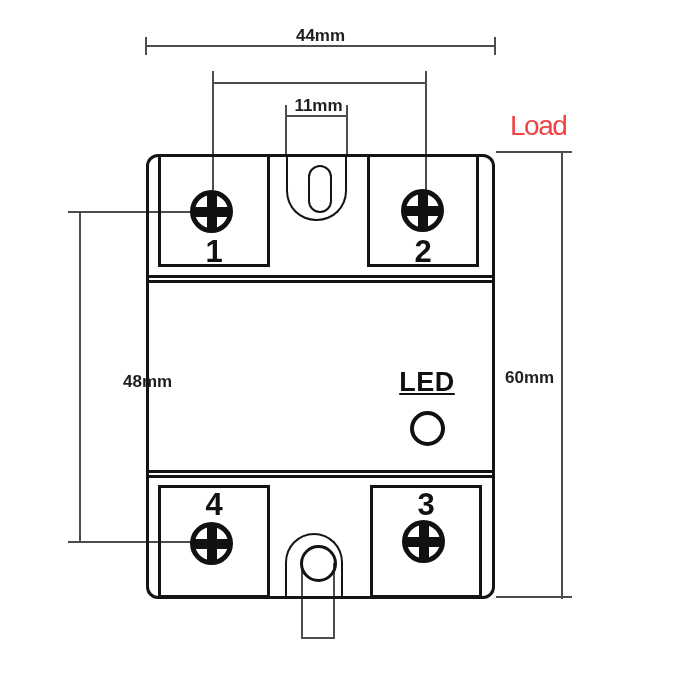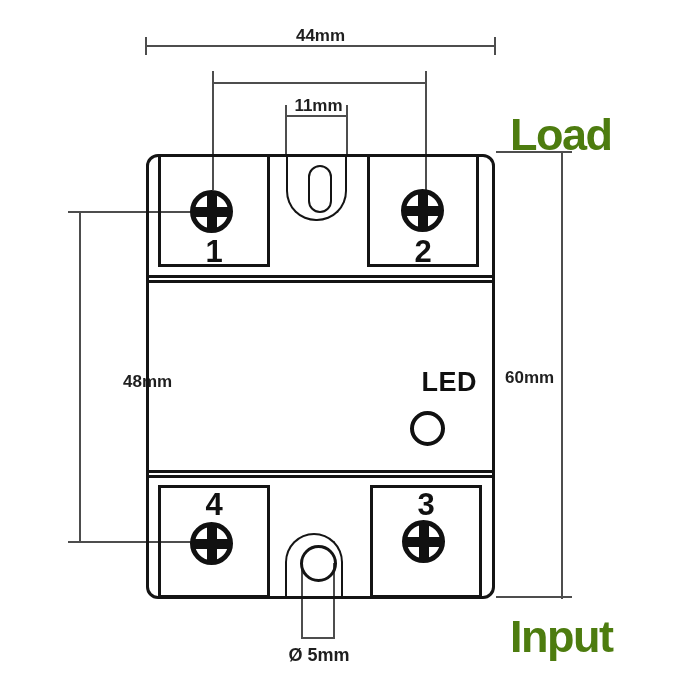--- a/index.html
+++ b/index.html
@@ -12,26 +12,26 @@
   
   .thick{position:absolute;background:#141414;}
   .box{position:absolute;border:3px solid #141414;box-sizing:border-box;background:transparent;}
   .body-outline{position:absolute;border:3px solid #141414;border-radius:12px;box-sizing:border-box;background:transparent;}
   .dim-label{
     position:absolute;font-size:17px;font-weight:bold;color:#1f1f1f;
     line-height:1;white-space:nowrap;
   }
   .dim-label.centered{text-align:center;}
   .big-label{
-    position:absolute;font-size:45px;font-weight:700;color:#4d7c0f;
+    position:absolute;font-size:28px;font-weight:400;color:#ef4444;
     line-height:1;letter-spacing:-1.5px;white-space:nowrap;
   }
   .led-label{
     position:absolute;font-size:27px;font-weight:800;color:#101010;
-    line-height:1;text-align:right;letter-spacing:0.5px;
+    line-height:1;text-align:center;letter-spacing:0.5px;text-decoration:underline;
   }
   .terminal-number{
     position:absolute;font-size:31px;font-weight:800;color:#111111;
     line-height:1;text-align:center;
   }
   .screw{
     position:absolute;width:43px;height:43px;border:5px solid #111111;
     border-radius:50%;box-sizing:border-box;background:transparent;
   }
   .screw .bar-h{position:absolute;left:-3px;top:11.5px;width:39px;height:10px;background:#111111;}
@@ -84,21 +84,20 @@
   <div class="dim-label" style="left:84px;top:373px;margin-left:39px;">48mm</div>
 
   <div class="dimline" style="left:561px;top:152px;width:2px;height:447px;"></div>
   <div class="dimline" style="left:496px;top:151px;width:76px;height:2px;"></div>
   <div class="dimline" style="left:496px;top:596px;width:76px;height:2px;"></div>
   <div class="dim-label" style="left:505px;top:369px;">60mm</div>
 
   <div class="dimline" style="left:301px;top:563px;width:2px;height:76px;"></div>
   <div class="dimline" style="left:333px;top:563px;width:2px;height:76px;"></div>
   <div class="dimline" style="left:301px;top:637px;width:34px;height:2px;"></div>
-  <div class="dim-label centered" style="left:253px;top:646px;width:132px;font-size:18px;">Ø 5mm</div>
 
   <div class="body-outline" style="left:146px;top:154px;width:349px;height:445px;"></div>
 
   <div class="thick" style="left:149px;top:275px;width:343px;height:2.5px;"></div>
   <div class="thick" style="left:149px;top:280px;width:343px;height:2.5px;"></div>
   <div class="thick" style="left:149px;top:470px;width:343px;height:2.5px;"></div>
   <div class="thick" style="left:149px;top:475px;width:343px;height:2.5px;"></div>
 
   <div class="slot-notch-top"></div>
   <div class="slot-stadium"></div>
@@ -130,15 +129,14 @@
 
   <div class="terminal-number" style="left:158px;top:236px;width:112px;">1</div>
   <div class="terminal-number" style="left:367px;top:236px;width:112px;">2</div>
   <div class="terminal-number" style="left:158px;top:489px;width:112px;">4</div>
   <div class="terminal-number" style="left:370px;top:489px;width:112px;">3</div>
 
   <div class="led-label" style="left:377px;top:369px;width:100px;">LED</div>
   <div class="led-circle"></div>
 
   <div class="big-label" style="left:510px;top:112px;">Load</div>
-  <div class="big-label" style="left:510px;top:614px;">Input</div>
 
 </div>
 
 </body></html>

